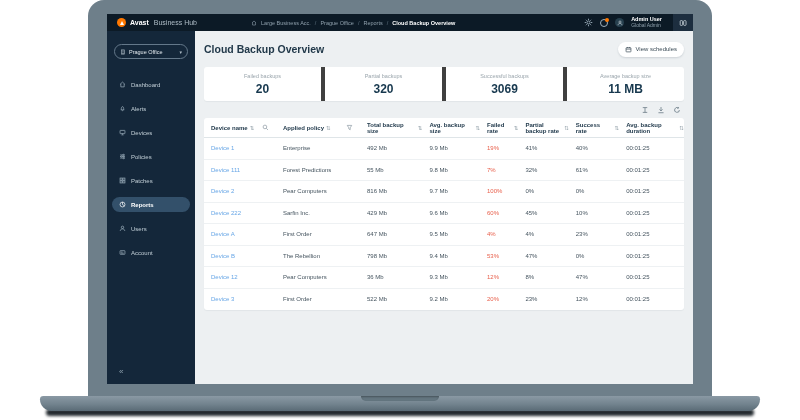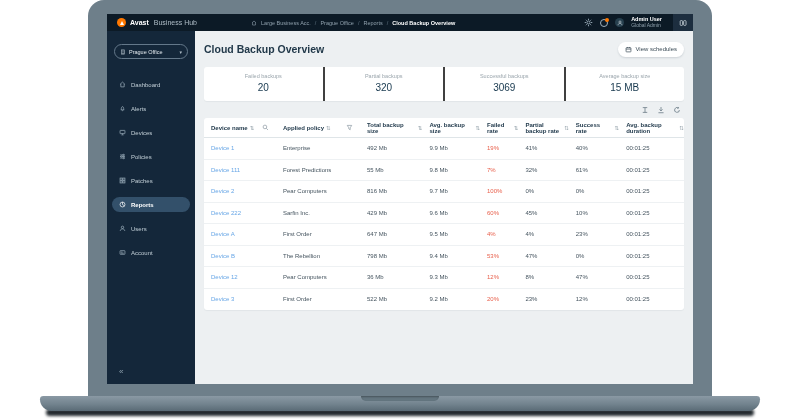--- a/index.html
+++ b/index.html
@@ -59,23 +59,23 @@
   .main { flex:1; background:#edf0f2; padding:0 9px; display:flex; flex-direction:column; min-width:0; }
   .page-header { height:36px; display:flex; align-items:center; justify-content:space-between; flex:none; }
   .page-title { font-size:10.5px; font-weight:bold; color:#22394a; }
   .btn-schedules { background:#ffffff; border:none; border-radius:9px; height:15px; padding:0 7px;
     display:flex; align-items:center; gap:3px; font-size:6px; color:#3c4c57; cursor:pointer;
     box-shadow:0 1px 2px rgba(20,40,60,.15); font-family:inherit; }
 
   .stats-card { background:#ffffff; border-radius:3px; height:34px; display:flex; flex:none;
     box-shadow:0 1px 1px rgba(20,40,60,.05); }
   .stat { flex:1; text-align:center; padding-top:6px; }
-  .stat + .stat { border-left:2px solid #404040; }
+  .stat + .stat { border-left:4px solid #404040; }
   .stat-label { font-size:5.5px; color:#9aa5ac; margin-bottom:3px; }
-  .stat-value { font-size:10px; font-weight:normal; color:#17384e; }
+  .stat-value { font-size:12px; font-weight:bold; color:#17384e; }
 
   .toolbar { height:17px; display:flex; justify-content:flex-end; align-items:center; gap:8px; padding-right:3px; flex:none; }
 
   .table-card { background:#ffffff; border-radius:3px; flex:none; box-shadow:0 1px 1px rgba(20,40,60,.05); }
   .thead { display:flex; height:20px; align-items:center; border-bottom:1px solid #dfe5e8; }
   .th { display:flex; align-items:center; font-size:6px; font-weight:bold; color:#243c4e; padding-left:7px; cursor:pointer; }
   .sort { font-size:5.5px; color:#9aa7af; margin-left:2px; font-weight:normal; }
   .th-tool { margin-left:auto; margin-right:7px; display:flex; align-items:center; }
   .trow { display:flex; height:21.5px; align-items:center; border-bottom:1px solid #eef1f3; font-size:6px; color:#45545f; }
   .trow:last-child { border-bottom:none; }
@@ -249,21 +249,21 @@
             <div class="stat">
               <div class="stat-label">Partial backups</div>
               <div class="stat-value">320</div>
             </div>
             <div class="stat">
               <div class="stat-label">Successful backups</div>
               <div class="stat-value">3069</div>
             </div>
             <div class="stat">
               <div class="stat-label">Average backup size</div>
-              <div class="stat-value">15 MB</div>
+              <div class="stat-value">11 MB</div>
             </div>
           </div>
 
           <div class="toolbar">
             <span class="tb-icon">
               <svg width="8" height="8" viewBox="0 0 10 10">
                   <path d="M2.2 2 H7.8 M5 2 V8 M2.2 8 H7.8" fill="none" stroke="#6b7b86" stroke-width="1"></path>
                 </svg>
             </span>
             <span class="tb-icon">

